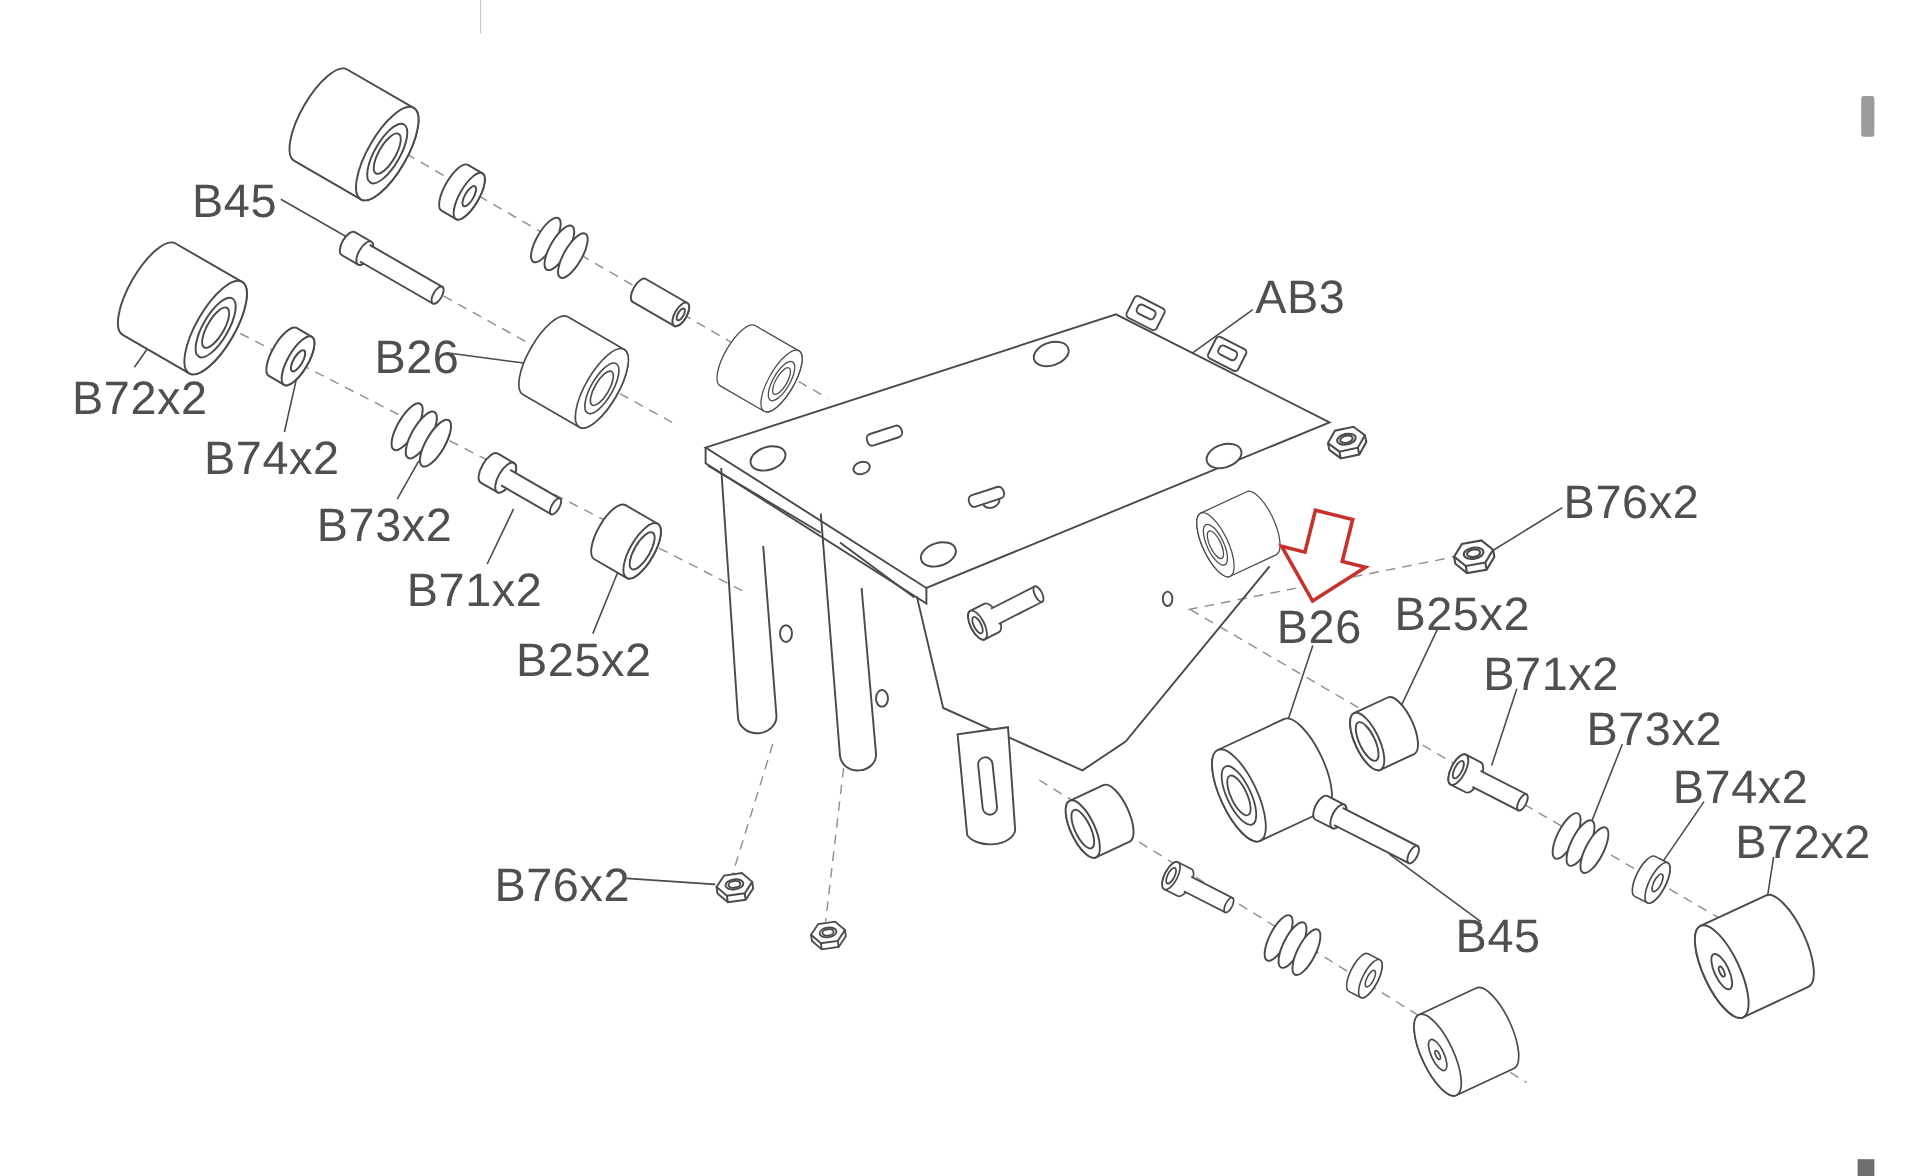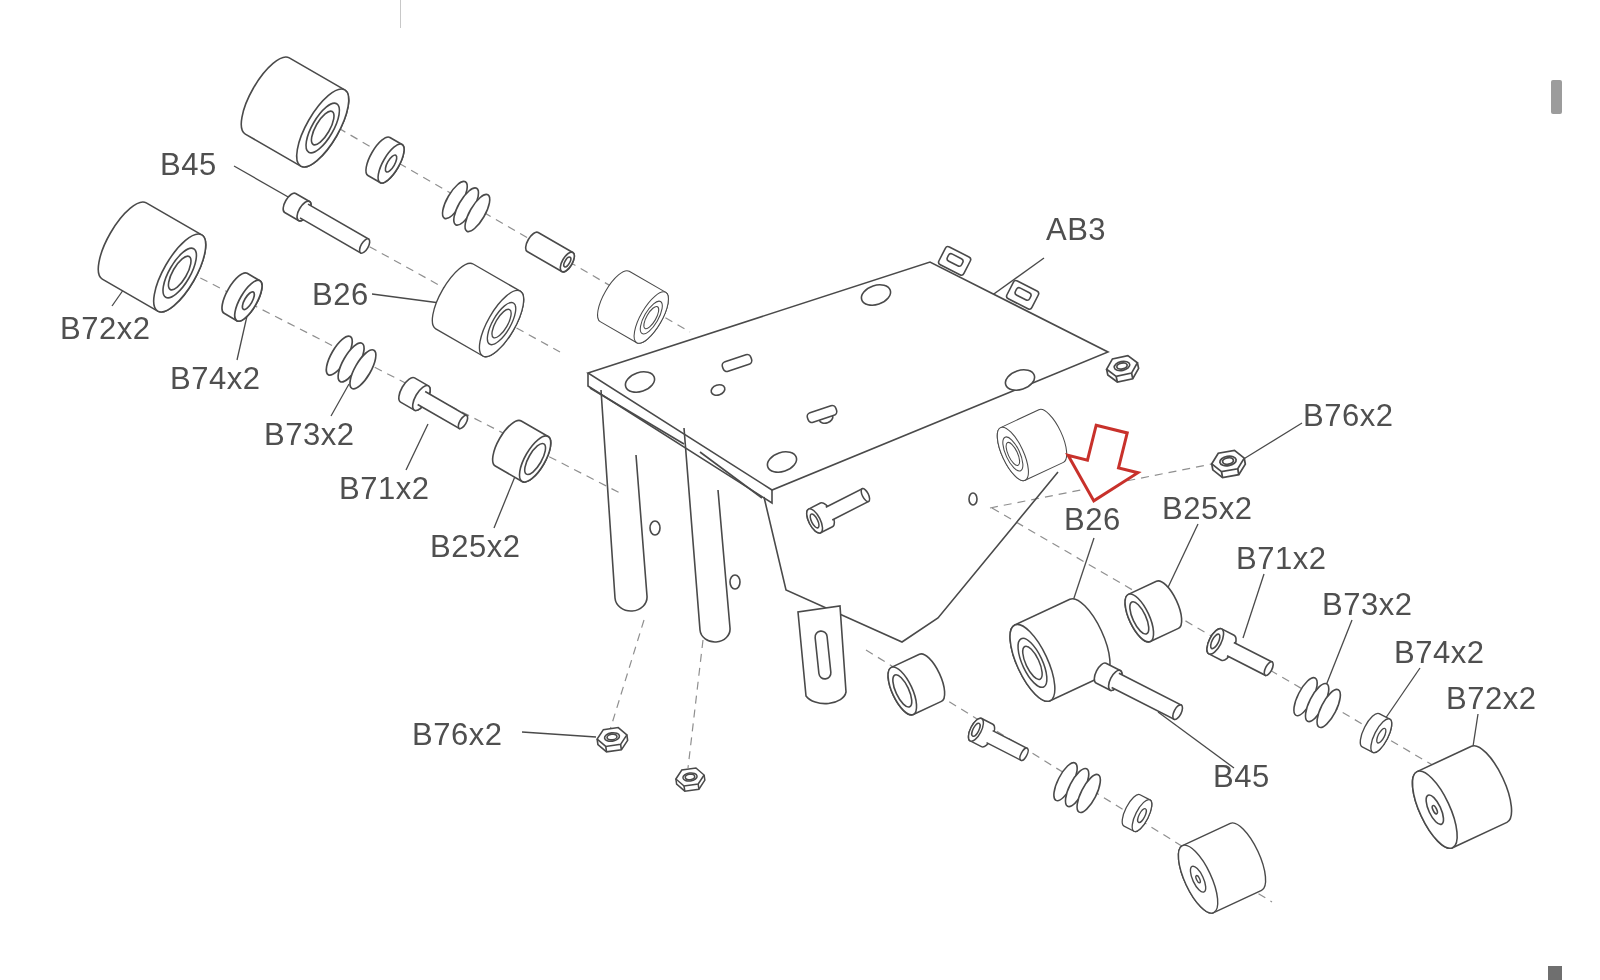--- a/index.html
+++ b/index.html
@@ -1,19 +1,19 @@
 <!DOCTYPE html>
 <html><head>
 <meta charset="utf-8">
 <style>
   html,body{margin:0;padding:0;background:#ffffff;}
   .stage{position:relative;width:1600px;height:980px;background:#ffffff;overflow:hidden;
          font-family:"Liberation Sans", sans-serif;}
   .stage svg{position:absolute;left:0;top:0;}
-  .lbl{position:absolute;white-space:nowrap;font-size:31px;letter-spacing:0.5px;color:#4f4f4f;}
+  .lbl{position:absolute;white-space:nowrap;font-size:39px;letter-spacing:0.5px;color:#4f4f4f;}
   .d{stroke:#8f8f8f;stroke-width:1.2;stroke-dasharray:8 6;fill:none;}
   .ld{stroke:#4a4a4a;stroke-width:1.3;fill:none;}
   .bracket{stroke:#4a4a4a;stroke-width:1.6;fill:none;}
   .parts{stroke:#4a4a4a;stroke-width:1.6;fill:#ffffff;}
   .pw{fill:#ffffff;}
   .vtick{position:absolute;left:400px;top:0;width:1px;height:28px;background:#c8c8c8;}
   .sb-thumb{position:absolute;left:1551px;top:80px;width:11px;height:34px;background:#9c9c9c;border-radius:2px;}
   .sb-corner{position:absolute;left:1548px;top:966px;width:14px;height:14px;background:#6f6f6f;}
 </style>
 </head>
@@ -188,21 +188,21 @@
     <path transform="translate(1103,464) rotate(14)" d="M -16 -36 L 16 -36 L 16 0 L 36 0 L 0 38 L -36 0 L -16 0 Z" fill="#ffffff" stroke="#c8312b" stroke-width="3"></path>
   </svg>
 
   <span class="lbl" style="left:160px;top:147px">B45</span>
   <span class="lbl" style="left:60px;top:311px">B72x2</span>
   <span class="lbl" style="left:312px;top:277px">B26</span>
   <span class="lbl" style="left:170px;top:361px">B74x2</span>
   <span class="lbl" style="left:264px;top:417px">B73x2</span>
   <span class="lbl" style="left:339px;top:471px">B71x2</span>
   <span class="lbl" style="left:430px;top:529px">B25x2</span>
-  <span class="lbl" style="left:1046px;top:212px">AB3</span>
+  <span class="lbl" style="left:1046px;top:227px">AB3</span>
   <span class="lbl" style="left:1303px;top:398px">B76x2</span>
   <span class="lbl" style="left:1064px;top:502px">B26</span>
   <span class="lbl" style="left:1162px;top:491px">B25x2</span>
   <span class="lbl" style="left:1236px;top:541px">B71x2</span>
   <span class="lbl" style="left:1322px;top:587px">B73x2</span>
   <span class="lbl" style="left:1394px;top:635px">B74x2</span>
   <span class="lbl" style="left:1446px;top:681px">B72x2</span>
   <span class="lbl" style="left:412px;top:717px">B76x2</span>
   <span class="lbl" style="left:1213px;top:759px">B45</span>
 

